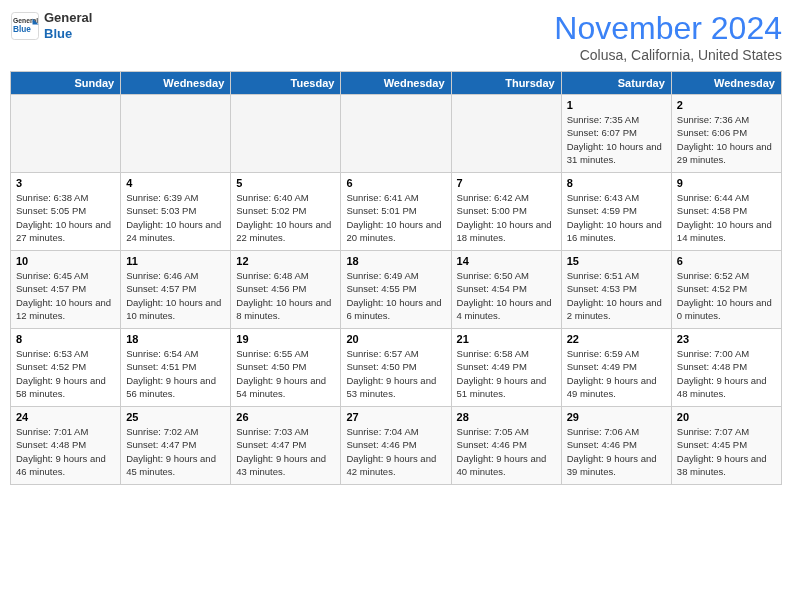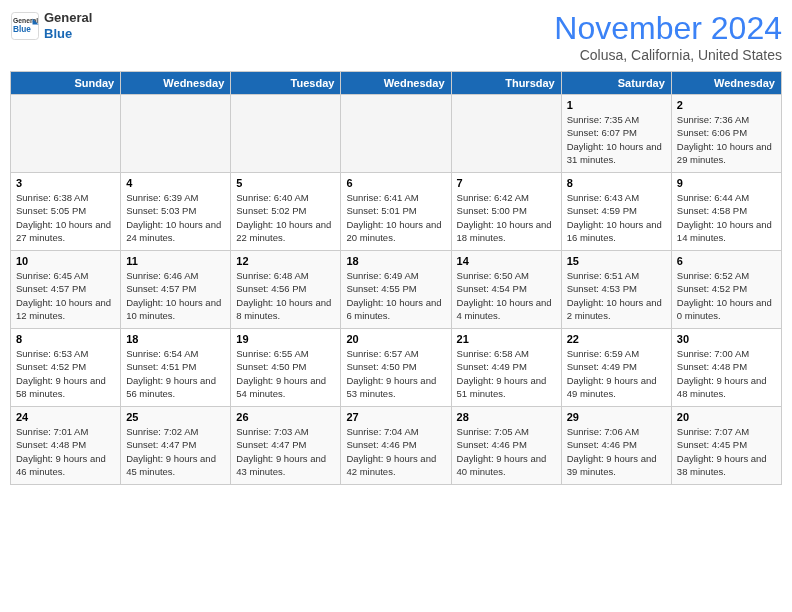--- a/index.html
+++ b/index.html
@@ -214,21 +214,21 @@
         </td>
         <td>
           <div class="day-number">21</div>
           <div class="day-info">Sunrise: 6:58 AM<br>Sunset: 4:49 PM<br>Daylight: 9 hours and 51 minutes.</div>
         </td>
         <td>
           <div class="day-number">22</div>
           <div class="day-info">Sunrise: 6:59 AM<br>Sunset: 4:49 PM<br>Daylight: 9 hours and 49 minutes.</div>
         </td>
         <td>
-          <div class="day-number">30</div>
+          <div class="day-number">23</div>
           <div class="day-info">Sunrise: 7:00 AM<br>Sunset: 4:48 PM<br>Daylight: 9 hours and 48 minutes.</div>
         </td>
       </tr>
       <tr>
         <td>
           <div class="day-number">24</div>
           <div class="day-info">Sunrise: 7:01 AM<br>Sunset: 4:48 PM<br>Daylight: 9 hours and 46 minutes.</div>
         </td>
         <td>
           <div class="day-number">25</div>

